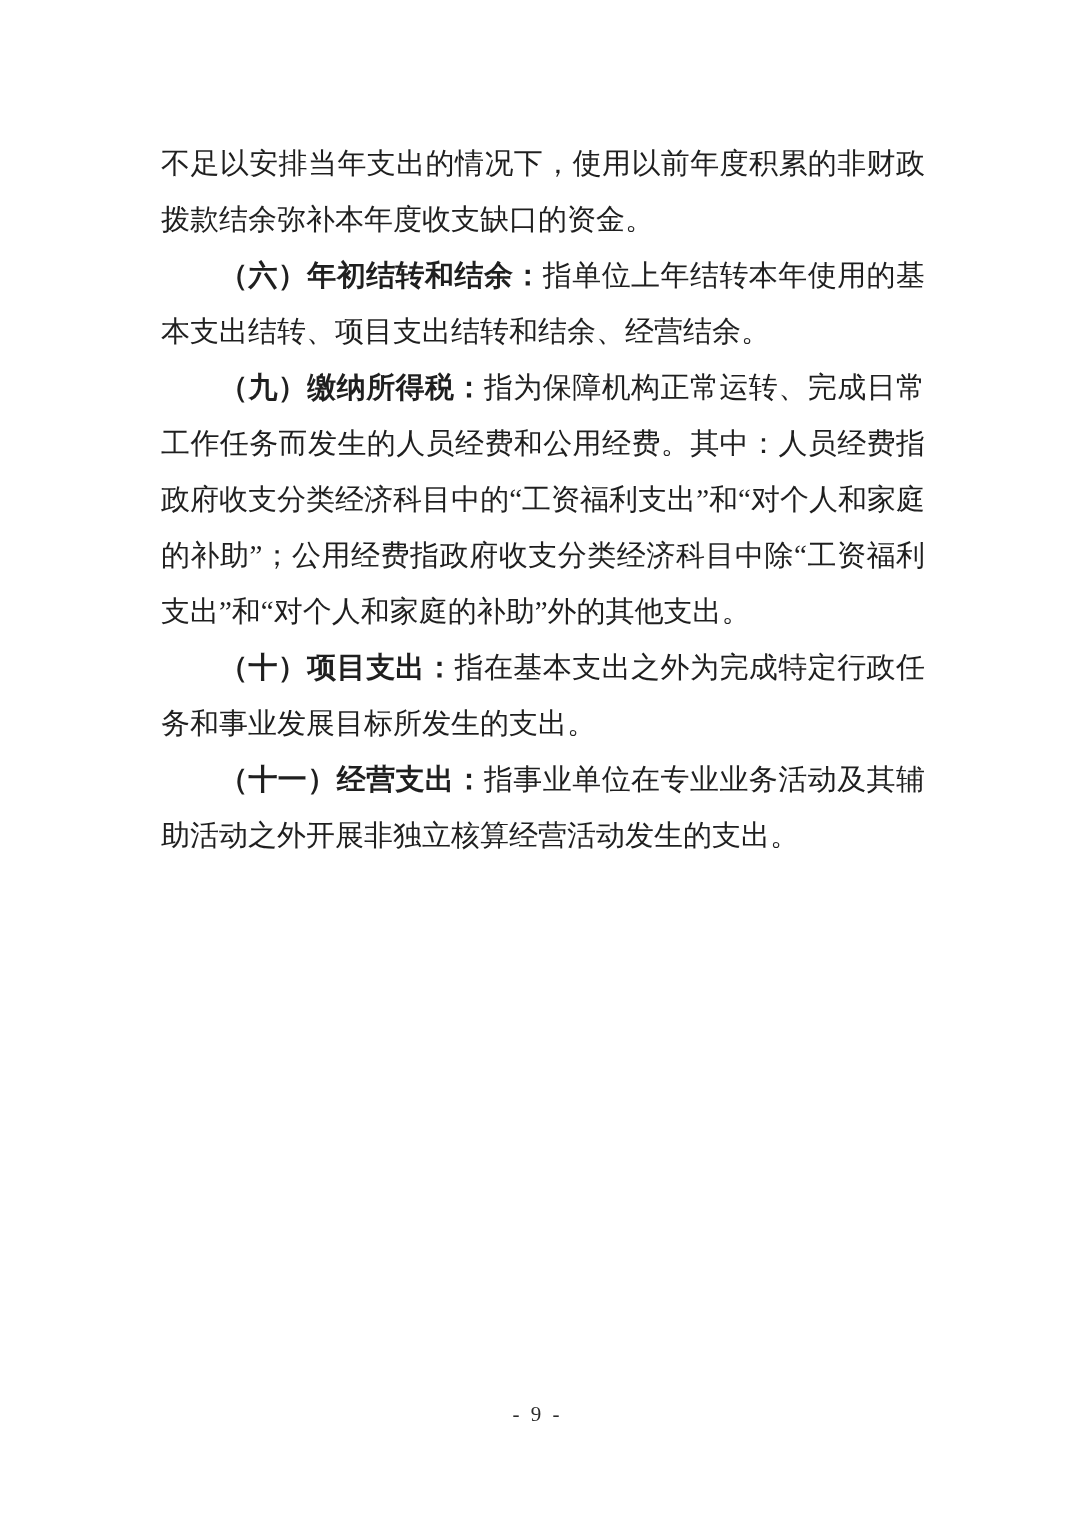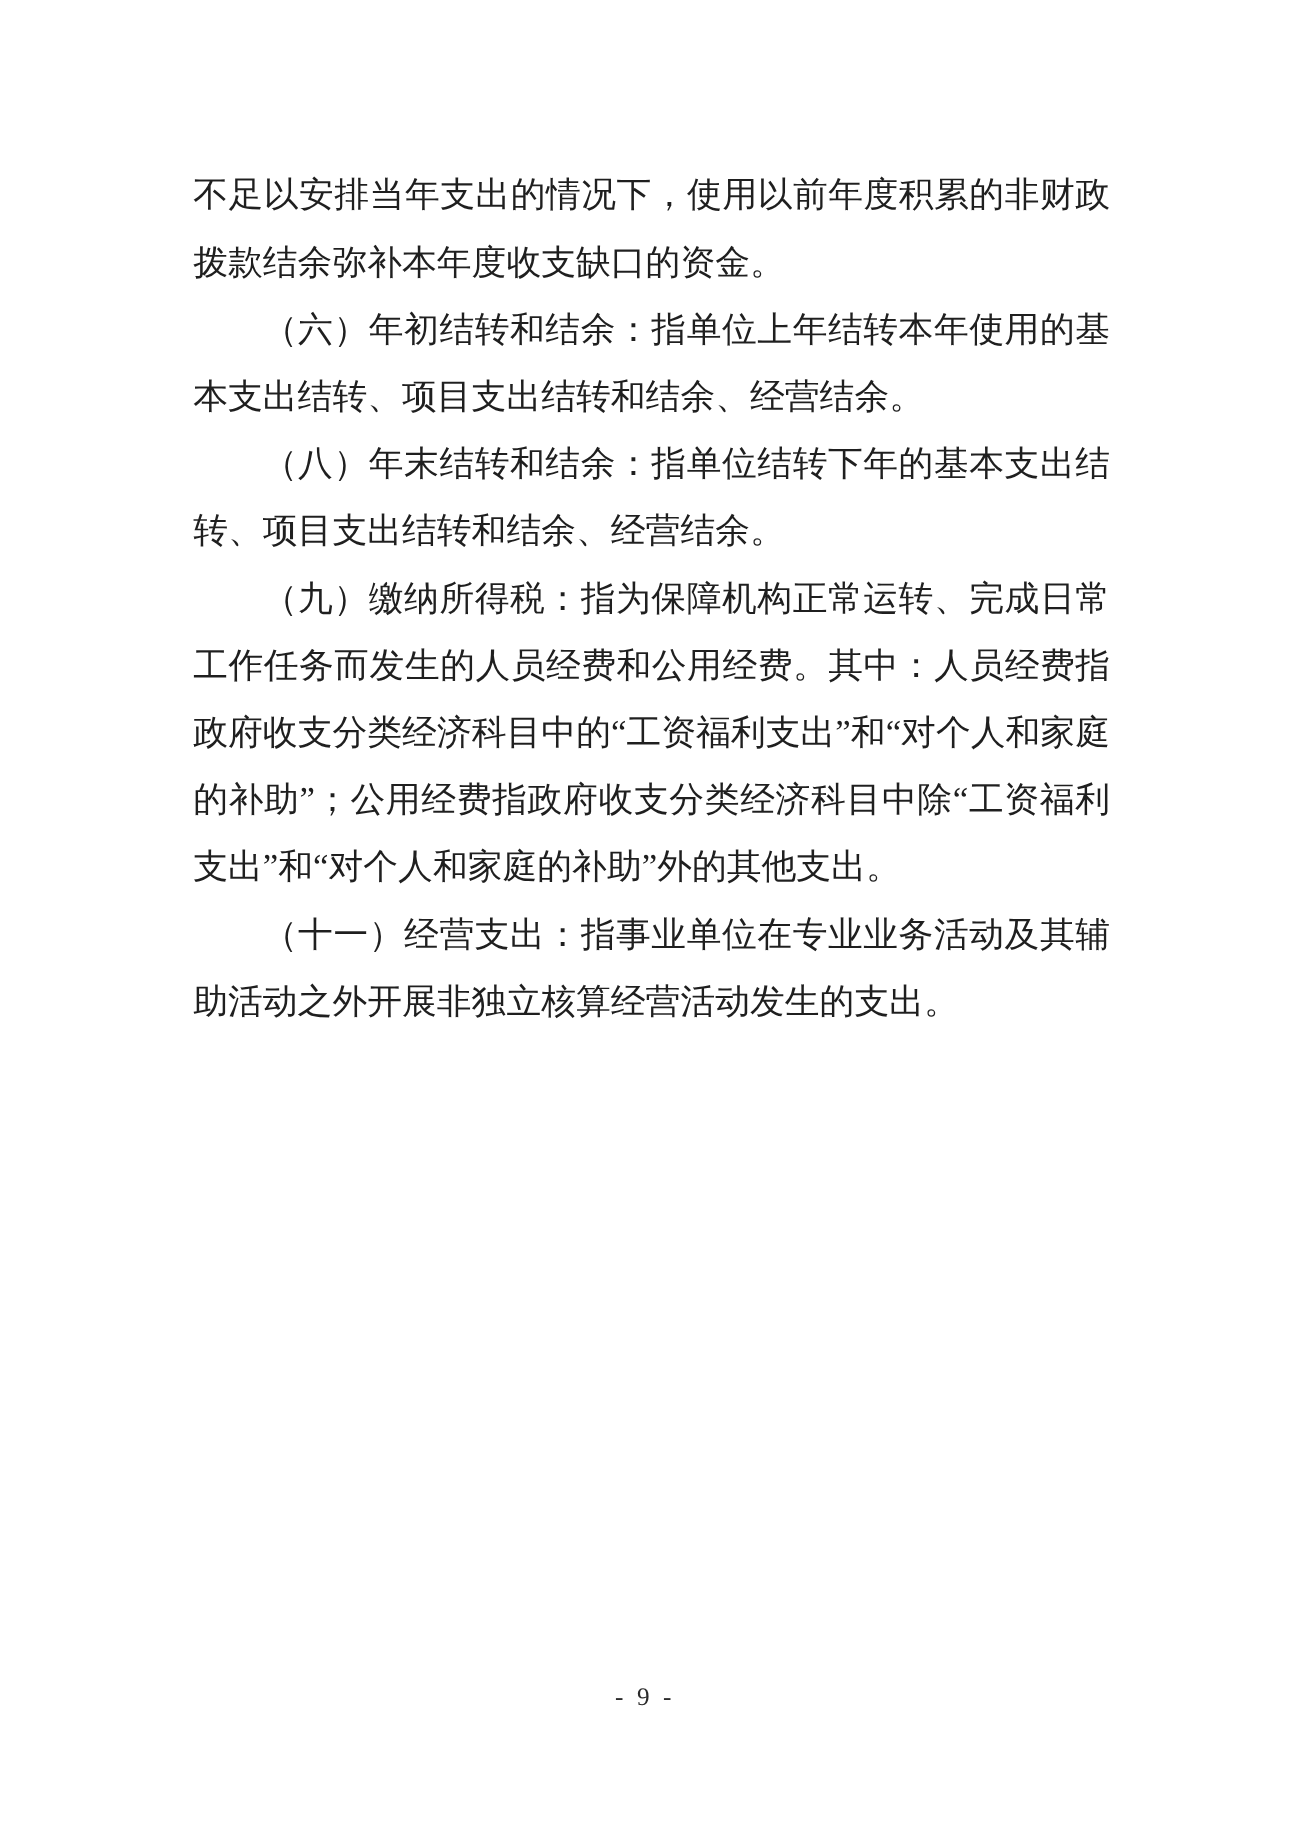--- a/index.html
+++ b/index.html
@@ -28,21 +28,21 @@
     margin: 0;
     text-align: justify;
     text-justify: inter-ideograph;
     text-indent: 0;
     word-break: break-all;
   }
   .para.indent {
     text-indent: 2em;
   }
   .para-heading {
-    font-weight: normal;
+    font-weight: bold;
   }
   .page-number {
     position: absolute;
     top: 1402px;
     left: 0;
     width: 100%;
     text-align: center;
     font-size: 21px;
     color: #2b2b2b;
     letter-spacing: 3px;
@@ -53,24 +53,24 @@
 <body>
 
 <div class="page">
   <div class="content">
 
     <p class="para"><span>不足以安排当年支出的情况下，使用以前年度积累的非财政拨款结余弥补本年度收支缺口的资金。</span></p>
 
     <p class="para indent"><span class="para-heading">（六）年初结转和结余：</span><span>指单位上年结转本年使用的基本支出结转、项目支出结转和结余、经营结余。</span></p>
 
 
-    <p class="para indent"><span class="para-heading">（八）年末结转和结余：</span><span>指单位结转下年的基本支出结转、项目支出结转和结余、经营结余。</span></p>
 
     <p class="para indent"><span class="para-heading">（九）缴纳所得税：</span><span>指为保障机构正常运转、完成日常工作任务而发生的人员经费和公用经费。其中：人员经费指政府收支分类经济科目中的“工资福利支出”和“对个人和家庭的补助”；公用经费指政府收支分类经济科目中除“工资福利支出”和“对个人和家庭的补助”外的其他支出。</span></p>
 
+    <p class="para indent"><span class="para-heading">（十）项目支出：</span><span>指在基本支出之外为完成特定行政任务和事业发展目标所发生的支出。</span></p>
 
     <p class="para indent"><span class="para-heading">（十一）经营支出：</span><span>指事业单位在专业业务活动及其辅助活动之外开展非独立核算经营活动发生的支出。</span></p>
 
 
   </div>
 
   <div class="page-number">- 9 -</div>
 </div>
 
 </body></html>

